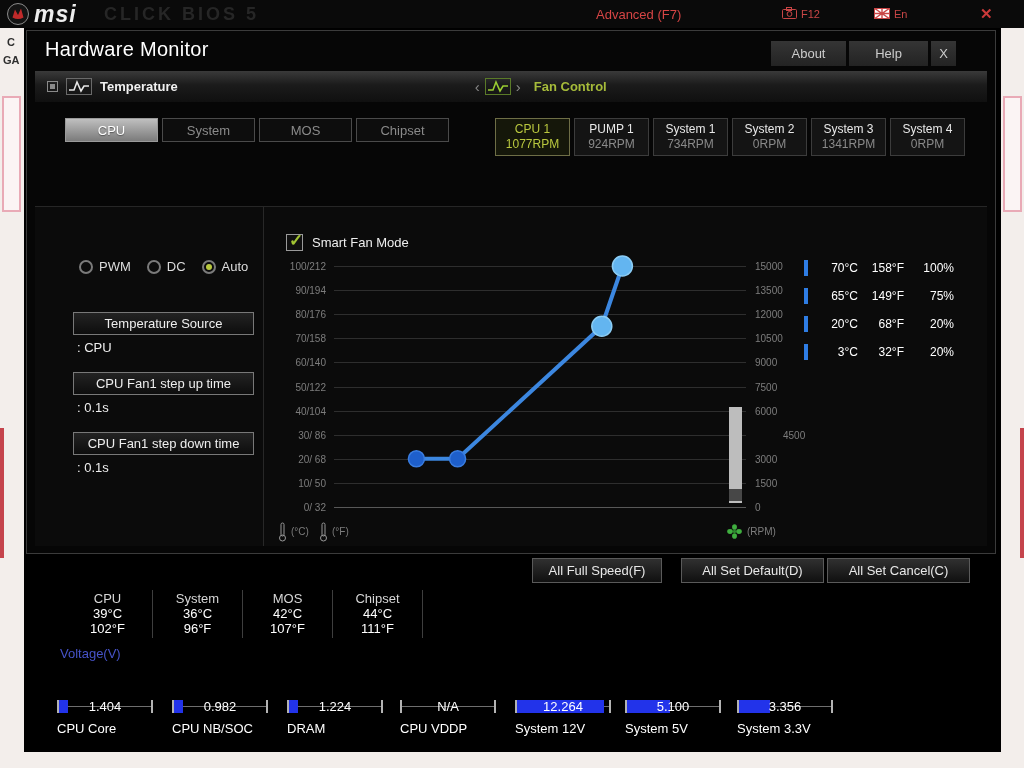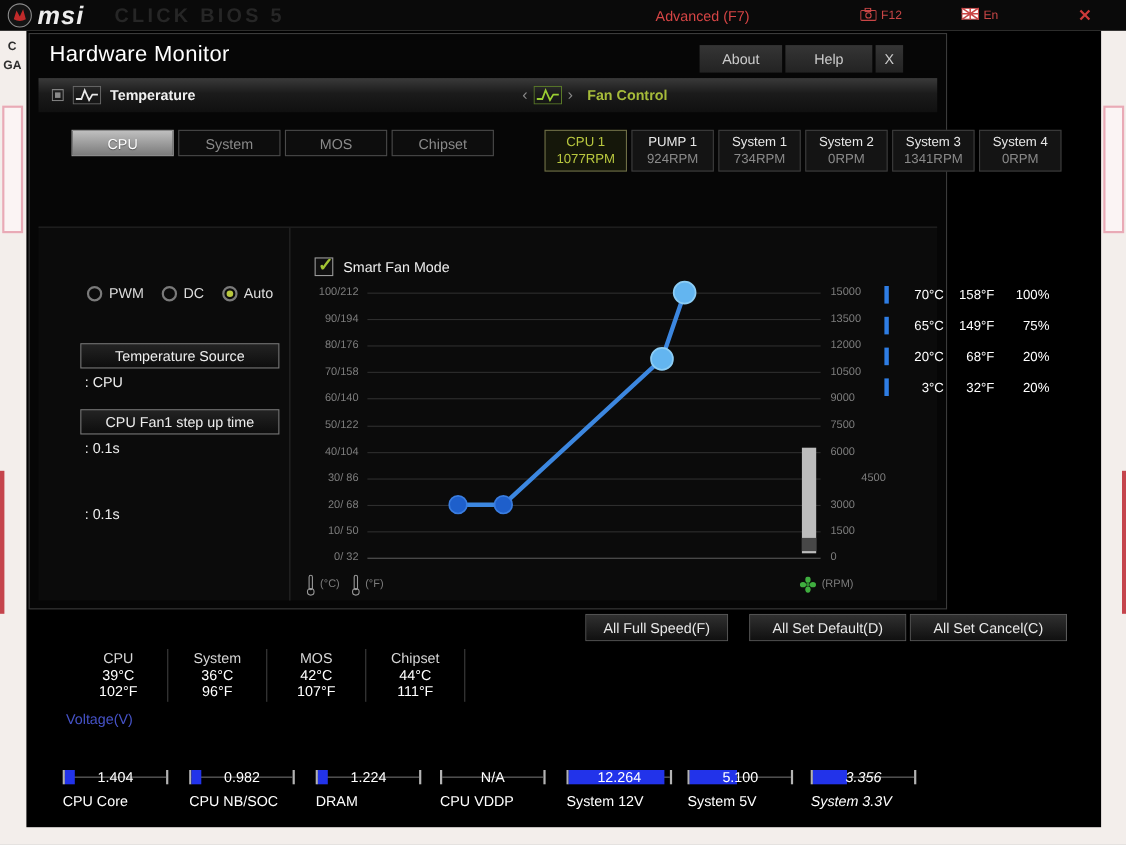--- a/index.html
+++ b/index.html
@@ -26,21 +26,21 @@
   .advanced { position:absolute; left:596px; top:0; height:28px; display:flex; align-items:center;
               color:#d64545; font-size:13px; }
   .tb-item { position:absolute; top:0; height:28px; display:flex; align-items:center; gap:4px;
              color:#c94646; font-size:11px; }
   .tb-item.f12 { left:782px; } .tb-item.lang { left:874px; }
   .tb-close { position:absolute; left:980px; top:0; height:28px; display:flex; align-items:center;
               color:#cc3a3a; font-size:15px; font-weight:bold; }
 
   
   .overlay { position:absolute; left:24px; top:28px; width:977px; height:724px; background:#000; }
-  .hwm-window { position:absolute; left:2px; top:2px; width:835px; height:524px;
+  .hwm-window { position:absolute; left:2px; top:2px; width:970px; height:524px;
                 border:1px solid #3b3b3b; background:#060606; }
 
   .hwm-title { position:absolute; left:18px; top:7px; font-size:20px; color:#fff; font-weight:500; letter-spacing:.3px; }
   .hwm-header-buttons { position:absolute; right:39px; top:10px; display:flex; gap:3px; }
   .hdr-btn { height:25px; border:0; background:linear-gradient(180deg,#353535,#232323); color:#ccc;
              font-size:13px; font-family:inherit; }
   .hdr-btn.about { width:75px; } .hdr-btn.help { width:79px; } .hdr-btn.x { width:25px; }
 
   .tab-strip { position:absolute; left:8px; right:8px; top:40px; height:31px;
                background:linear-gradient(180deg,#3a3a3a,#1b1b1b 45%,#101010);
@@ -122,21 +122,21 @@
   .bt-c, .bt-f { color:#fff; font-size:13px; line-height:15px; }
   .btc1 { left:39px; } .btc2 { left:129px; } .btc3 { left:219px; } .btc4 { left:309px; }
 
   .voltage-label { position:absolute; left:36px; top:618px; color:#4653c8; font-size:13px; }
   .v-item { position:absolute; top:672px; width:106px; height:38px; }
   .v-gauge { position:relative; width:96px; height:13px; border-left:2px solid #b3b3b3; border-right:2px solid #b3b3b3; }
   .v-gauge::before { content:""; position:absolute; left:0; right:0; top:6px; height:1px; background:#6e6e6e; }
   .v-fill { position:absolute; left:0; top:0; height:100%; background:#2233ea; }
   .v-value { position:absolute; left:0; right:0; top:0; text-align:center; line-height:13px; color:#fff; font-size:13px; }
   .v-name { position:absolute; left:0; top:21px; color:#fff; font-size:13px; white-space:nowrap; }
-  .vi1{left:33px;} .vi2{left:148px;} .vi3{left:263px;} .vi4{left:376px;} .vi5{left:491px;} .vi6{left:601px;} .vi7{left:713px;font-style:italic;}
+  .vi1{left:33px;} .vi2{left:148px;} .vi3{left:263px;} .vi4{left:376px;} .vi5{left:491px;} .vi6{left:601px;} .vi7{left:713px;}
 </style>
 </head>
 <body>
 
 <div class="screen">
 
   <div class="bg-letter l1">C</div>
   <div class="bg-letter l2">GA</div>
   <div class="pink-box left"></div>
   <div class="pink-box right"></div>
@@ -260,20 +260,21 @@
             </label>
             <label class="mode">
               <span class="radio checked"></span>
               <span>Auto</span>
             </label>
           </div>
           <button class="lp-btn" style="top:105px">Temperature Source</button>
           <div class="lp-val" style="top:133px">: CPU</div>
           <button class="lp-btn" style="top:165px">CPU Fan1 step up time</button>
           <div class="lp-val" style="top:193px">: 0.1s</div>
+          <button class="lp-btn" style="top:225px">CPU Fan1 step down time</button>
           <div class="lp-val" style="top:253px">: 0.1s</div>
         </div>
 
         <div class="chart-panel">
           <div class="smart-fan">
             <span class="checkbox checked"></span>
             <span class="sf-label">Smart Fan Mode</span>
           </div>
 
           <div class="yl" id="ylabels">

